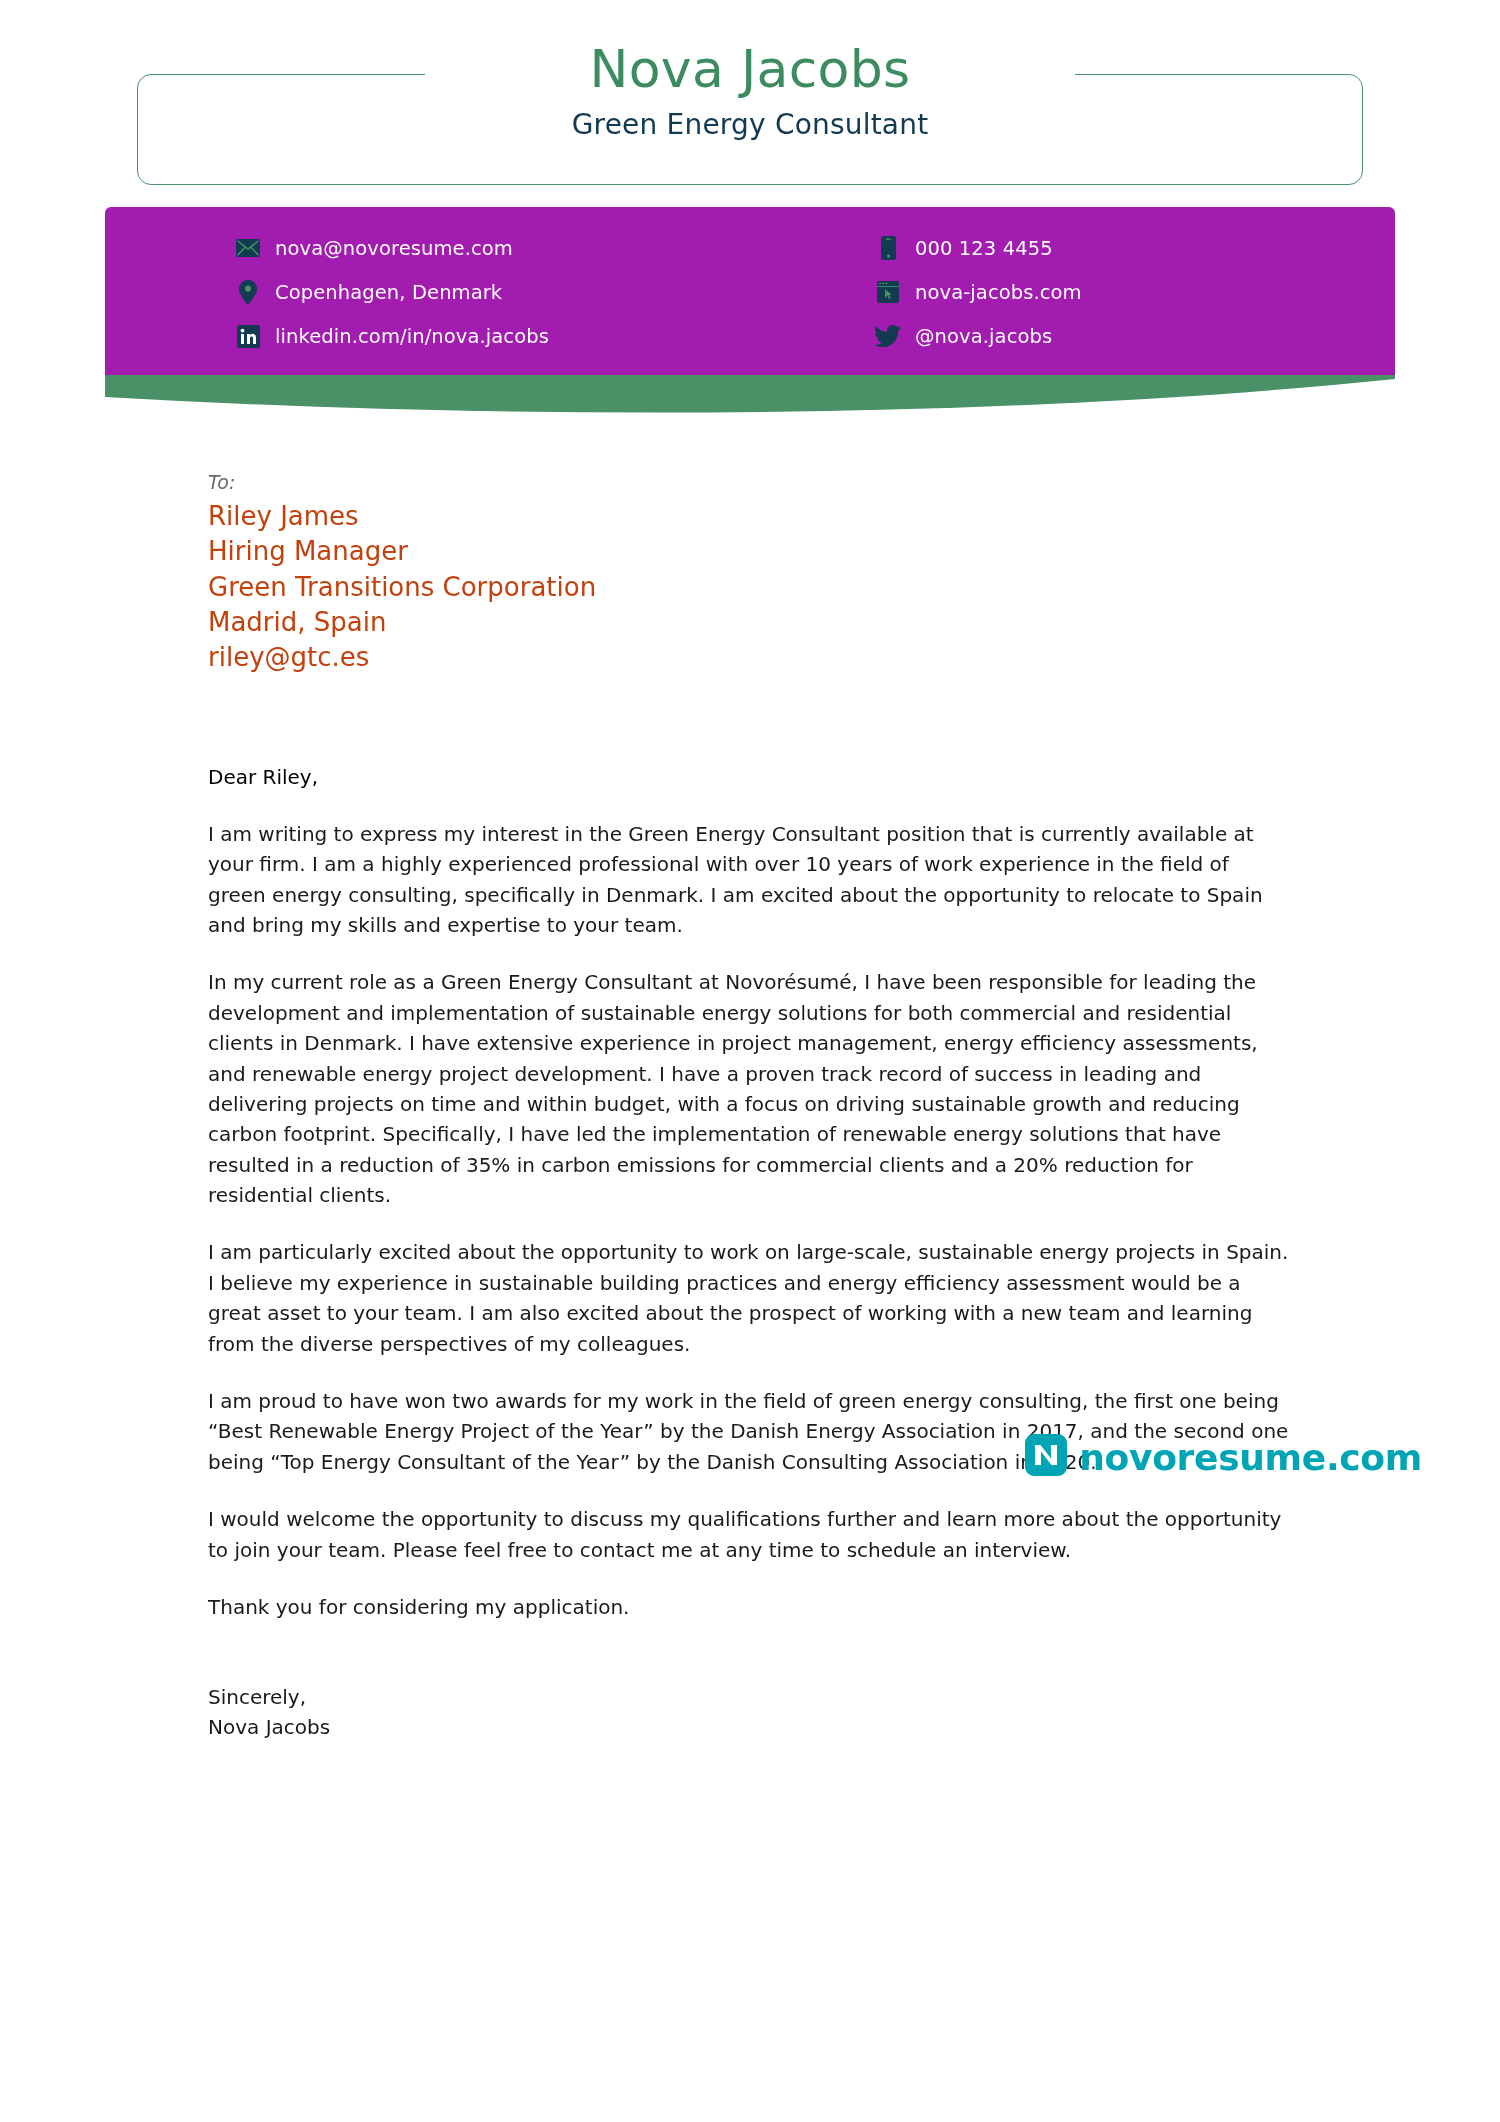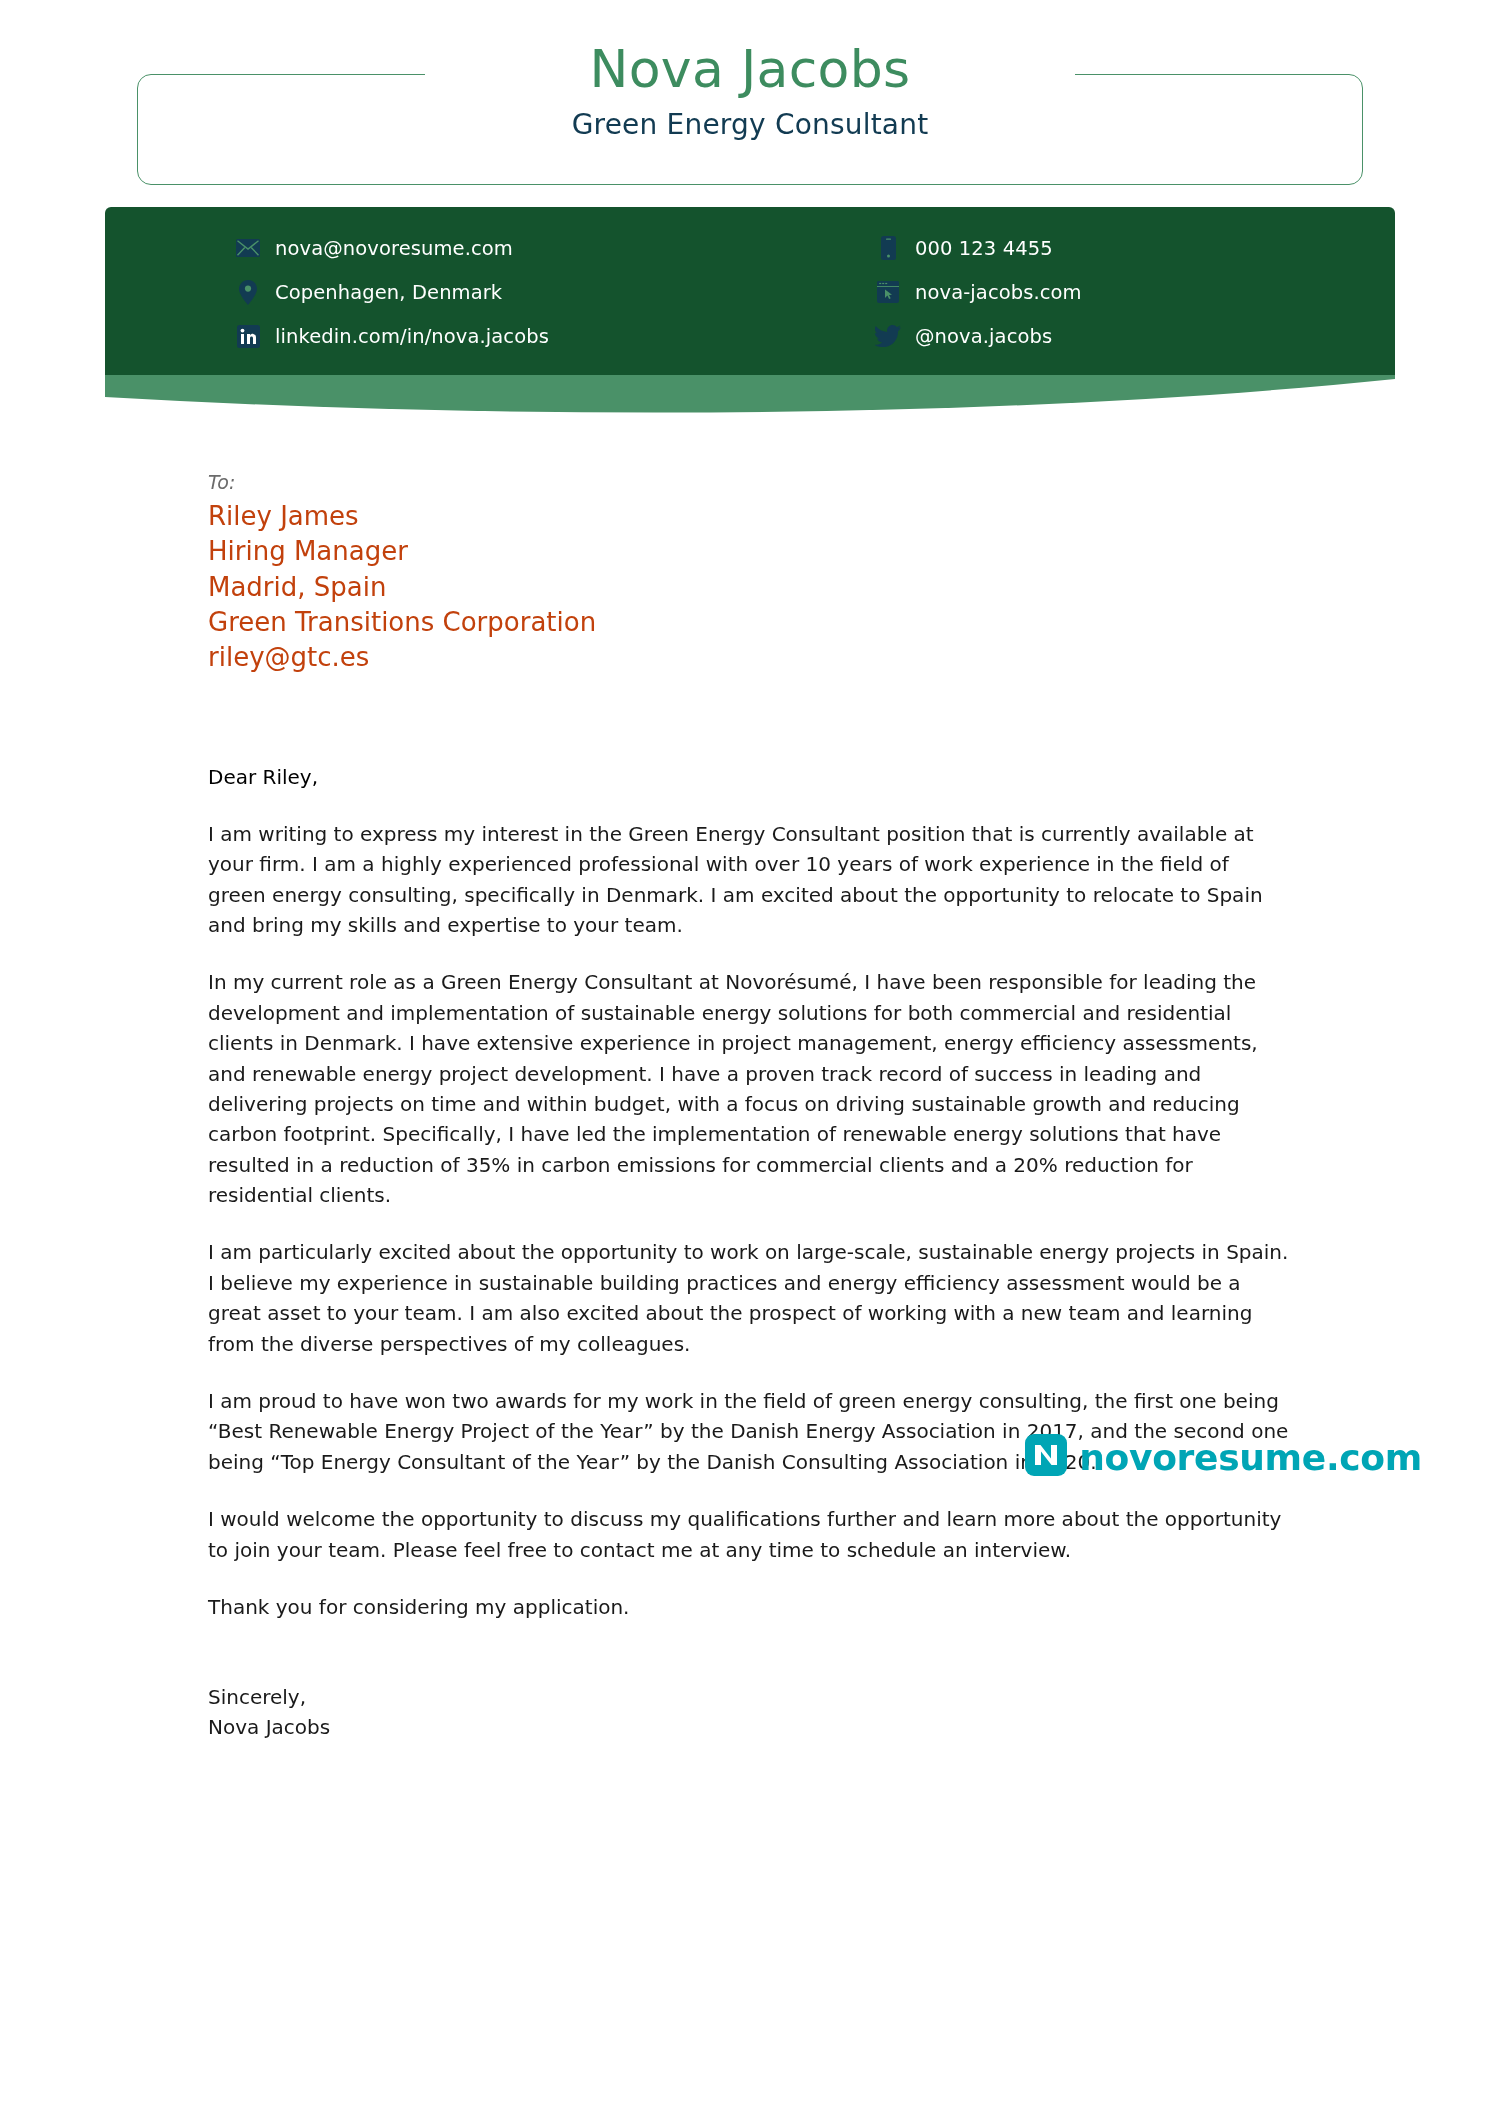--- a/index.html
+++ b/index.html
@@ -76,21 +76,21 @@
     color: #123b52;
     margin-top: 10px;
     letter-spacing: 0.2px;
   }
 
   
   .contact-banner {
     position: relative;
     margin: 22px auto 0;
     width: 1290px;
-    background: #14532d;
+    background: #a21caf;
     border-radius: 6px 6px 0 0;
     padding: 28px 0 30px 0;
   }
 
   
   .banner-curve {
     position: absolute;
     left: 0;
     right: 0;
     bottom: -42px;
@@ -293,22 +293,22 @@
     </div>
   </div>
 
   <div class="letter">
 
     <div class="to-label">To:</div>
 
     <div class="recipient">
       <div>Riley James</div>
       <div>Hiring Manager</div>
+      <div>Green Transitions Corporation</div>
       <div>Madrid, Spain</div>
-      <div>Green Transitions Corporation</div>
       <div>riley@gtc.es</div>
     </div>
 
     <div class="greeting">Dear Riley,</div>
 
     <p class="body-para">I am writing to express my interest in the Green Energy Consultant position that is currently available at your firm. I am a highly experienced professional with over 10 years of work experience in the field of green energy consulting, specifically in Denmark. I am excited about the opportunity to relocate to Spain and bring my skills and expertise to your team.</p>
     <p class="body-para">In my current role as a Green Energy Consultant at Novorésumé, I have been responsible for leading the development and implementation of sustainable energy solutions for both commercial and residential clients in Denmark. I have extensive experience in project management, energy efficiency assessments, and renewable energy project development. I have a proven track record of success in leading and delivering projects on time and within budget, with a focus on driving sustainable growth and reducing carbon footprint. Specifically, I have led the implementation of renewable energy solutions that have resulted in a reduction of 35% in carbon emissions for commercial clients and a 20% reduction for residential clients.</p>
     <p class="body-para">I am particularly excited about the opportunity to work on large-scale, sustainable energy projects in Spain. I believe my experience in sustainable building practices and energy efficiency assessment would be a great asset to your team. I am also excited about the prospect of working with a new team and learning from the diverse perspectives of my colleagues.</p>
     <p class="body-para">I am proud to have won two awards for my work in the field of green energy consulting, the first one being “Best Renewable Energy Project of the Year” by the Danish Energy Association in 2017, and the second one being “Top Energy Consultant of the Year” by the Danish Consulting Association in 2020.</p>
     <p class="body-para">I would welcome the opportunity to discuss my qualifications further and learn more about the opportunity to join your team. Please feel free to contact me at any time to schedule an interview.</p>

